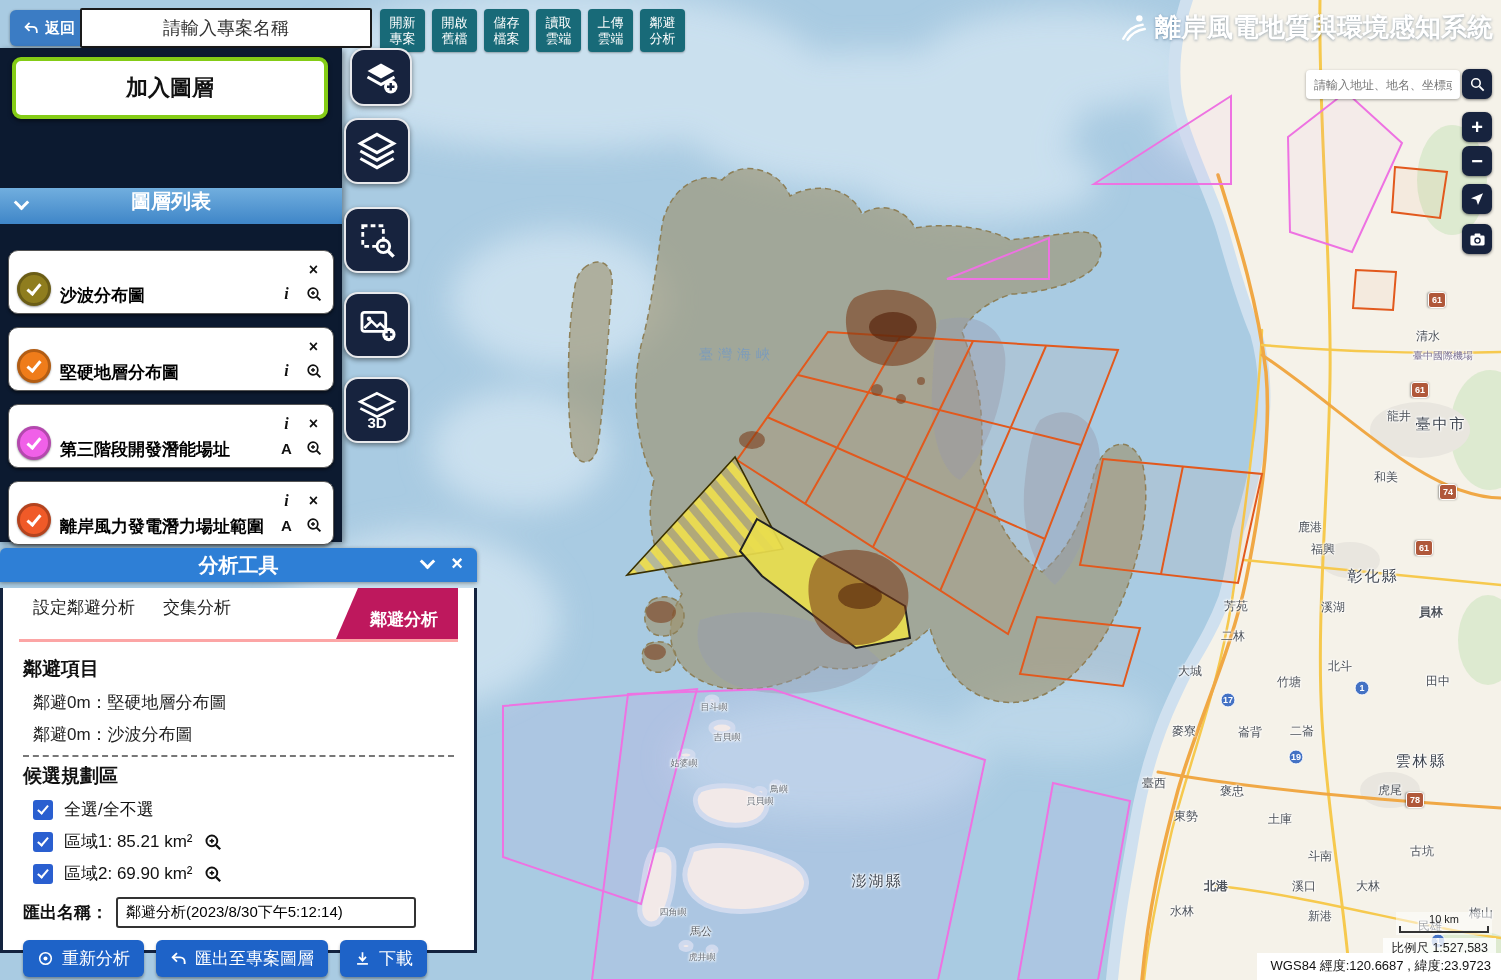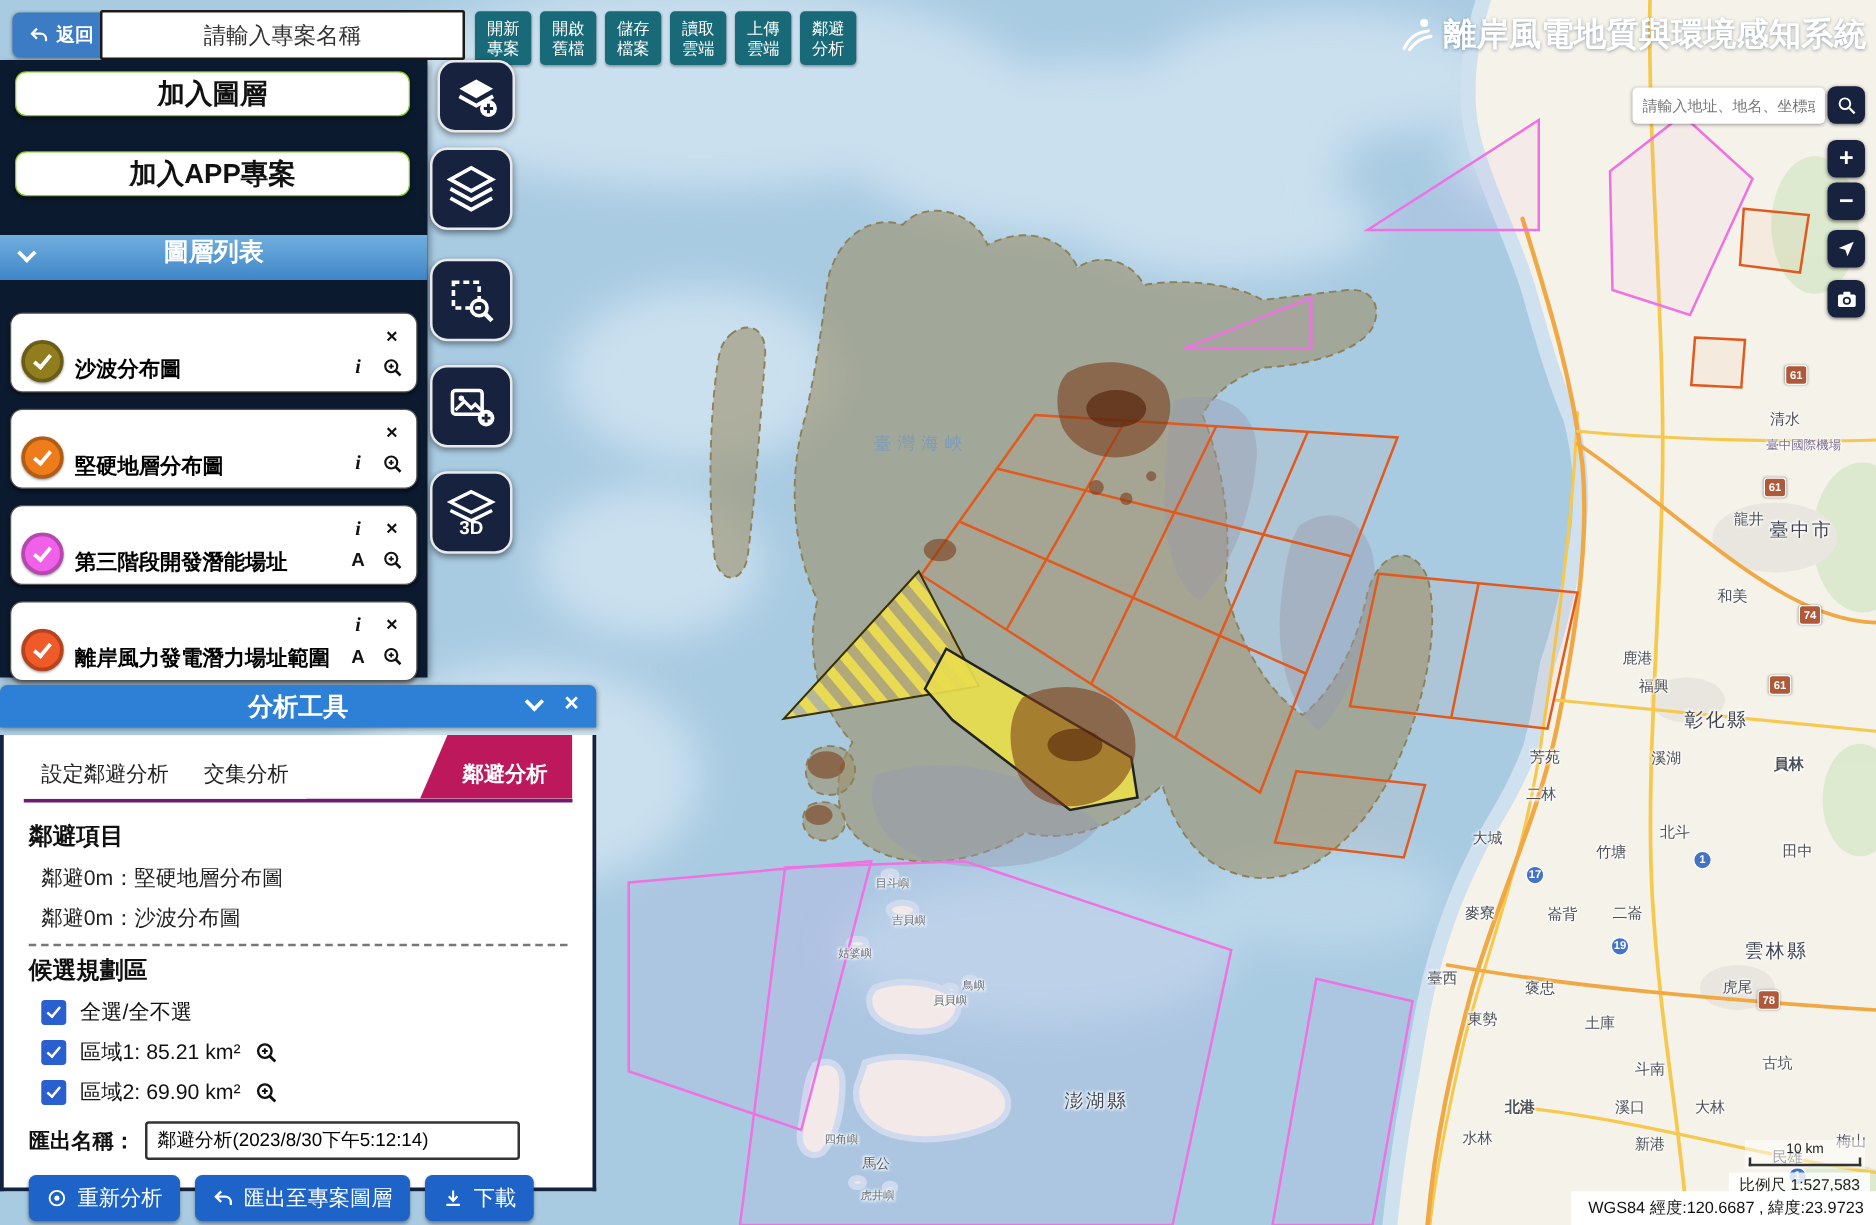--- a/index.html
+++ b/index.html
@@ -29,21 +29,21 @@
   border-radius:2px;font-size:18px;text-align:center;font-family:inherit}
 .project-input::placeholder{color:#333}
 .file-toolbar{position:absolute;left:380px;top:9px;display:flex;gap:7px}
 .file-btn{width:45px;height:43px;background:#186a78;border:none;border-radius:4px;color:#fff;font-size:13px;line-height:1.2;
   display:flex;flex-direction:column;align-items:center;justify-content:center;cursor:pointer;font-family:inherit;box-shadow:0 1px 2px rgba(0,0,0,.3)}
 .app-title{position:absolute;right:8px;top:10px;display:flex;align-items:center;gap:6px;color:#fff;font-size:26px;font-weight:bold;
   text-shadow:0 1px 3px rgba(0,40,80,.4)}
 
 
 .left-panel{position:absolute;left:0;top:48px;width:342px;height:494px;background:#0c1a30;box-shadow:2px 2px 6px rgba(0,0,0,.4)}
-.big-white-btn{position:absolute;left:12px;width:316px;height:36px;background:#fff;border:1px solid #84cc16;border-radius:9px;
+.big-white-btn{position:absolute;left:12px;width:316px;height:62px;background:#fff;border:4px solid #84cc16;border-radius:9px;
   font-size:22px;font-weight:bold;color:#111;cursor:pointer;font-family:inherit;box-shadow:0 2px 4px rgba(0,0,0,.5)}
 .layer-header{position:absolute;left:0;top:140px;width:342px;height:36px;background:linear-gradient(#71aede,#3f86c8);
   display:flex;align-items:flex-start;justify-content:center;color:#fff;font-size:20px;font-weight:bold}
 .layer-header .chev{position:absolute;left:16px;top:9px}
 .chev{width:11px;height:11px;border-right:3px solid #fff;border-bottom:3px solid #fff;transform:rotate(45deg);display:inline-block;cursor:pointer}
 .layer-list{position:absolute;left:0;top:176px;width:342px}
 .layer-card{margin:13px 8px;background:#fff;border:1px solid #555;border-radius:10px;display:flex;align-items:flex-end;
   padding:7px 6px 7px 8px;box-shadow:0 2px 3px rgba(0,0,0,.45);min-height:58px}
 .layer-card:first-child{margin-top:26px}
 .lcircle{width:34px;height:34px;border-radius:50%;flex:none;display:flex;align-items:center;justify-content:center;
@@ -68,21 +68,21 @@
 .ctrl{position:absolute;left:1462px;width:30px;height:30px;background:#17233e;border-radius:7px;color:#fff;display:flex;
   align-items:center;justify-content:center;cursor:pointer;box-shadow:0 1px 3px rgba(0,0,0,.5);font-weight:bold;font-size:20px}
 
 
 .ana{position:absolute;left:0;top:548px;width:477px}
 .ana-header{height:34px;background:#2e7fd6;border-radius:6px 6px 0 0;position:relative;display:flex;align-items:center;
   justify-content:center;color:#fff;font-size:20px;font-weight:bold;box-shadow:0 1px 4px rgba(0,0,0,.4)}
 .ana-header .chev{position:absolute;right:44px;top:8px}
 .ana-x{position:absolute;right:14px;top:4px;font-size:20px;font-weight:bold;color:#fff;cursor:pointer}
 .ana-body{background:#fff;border:3px solid #13233f;border-top:none;height:365px;padding:0 0 8px 0}
-.tabs{display:flex;align-items:flex-end;margin:6px 16px 0 16px;border-bottom:3px solid #701a75}
+.tabs{display:flex;margin:6px 16px 0 16px;border-bottom:3px solid #fca5a5}
 .tab{padding:8px 14px;font-size:17px;color:#222;cursor:pointer;background:#fff}
 .tab.active{margin-left:auto;background:#be185d;color:#fff;padding:20px 20px 8px 34px;
   clip-path:polygon(22px 0,100% 0,100% 100%,0 100%);font-weight:bold}
 .ana-content{padding:8px 20px 0 20px}
 .sec-title{font-size:19px;font-weight:bold;color:#111;margin:6px 0 4px 0}
 .nimby-line{font-size:17px;color:#222;margin:9px 0 9px 10px}
 .dashes{border-top:2px dashed #777;margin:8px 0 6px 0}
 .cand-row{display:flex;align-items:center;gap:11px;margin:9px 0 9px 10px}
 .cbox{width:20px;height:20px;background:#2a5fd0;border-radius:3px;display:flex;align-items:center;justify-content:center;cursor:pointer;flex:none}
 .cbox .lcheck{width:6px;height:11px;border-right:2.5px solid #fff;border-bottom:2.5px solid #fff;margin-top:-2px}
@@ -320,21 +320,20 @@
   <div class="app-title">
     <svg width="30" height="30" viewBox="0 0 28 28">
       <circle cx="19" cy="5" r="3" fill="#fff"></circle>
       <path d="M4 24 C8 16 13 12 22 11 M8 25 C12 19 17 16 24 15" stroke="#fff" stroke-width="2.4" fill="none" stroke-linecap="round"></path>
     </svg>
     <span>離岸風電地質與環境感知系統</span>
   </div>
 
   <div class="left-panel">
     <button class="big-white-btn" style="top:9px">加入圖層</button>
-    <button class="big-white-btn" style="top:73px">加入APP專案</button>
 
     <div class="layer-header">
       <span class="chev"></span>
       <span>圖層列表</span>
     </div>
 
     <div class="layer-list">
 
       <div class="layer-card">
         <div class="lcircle" style="background: rgb(143, 125, 30);">

